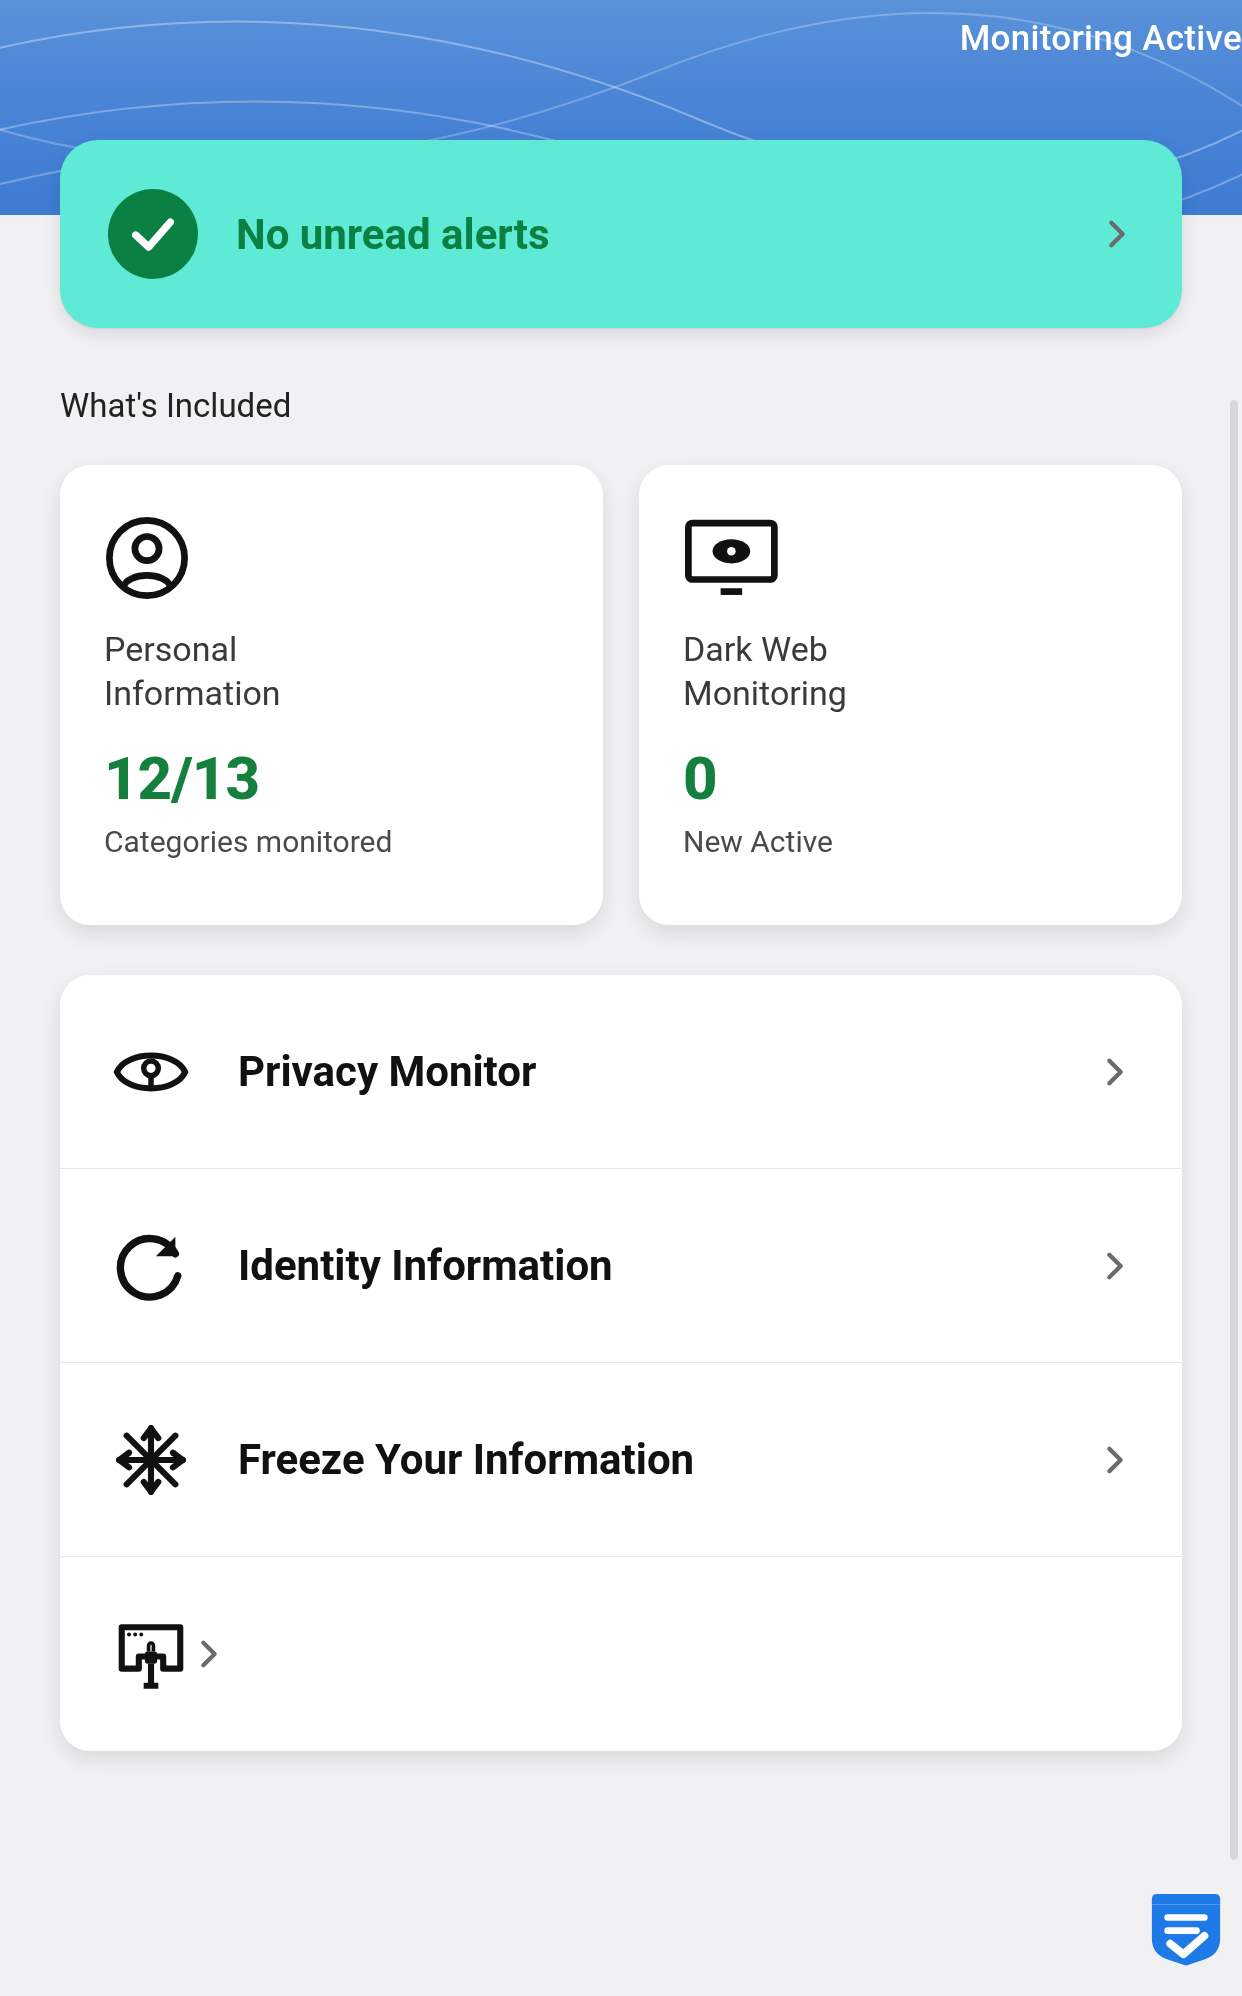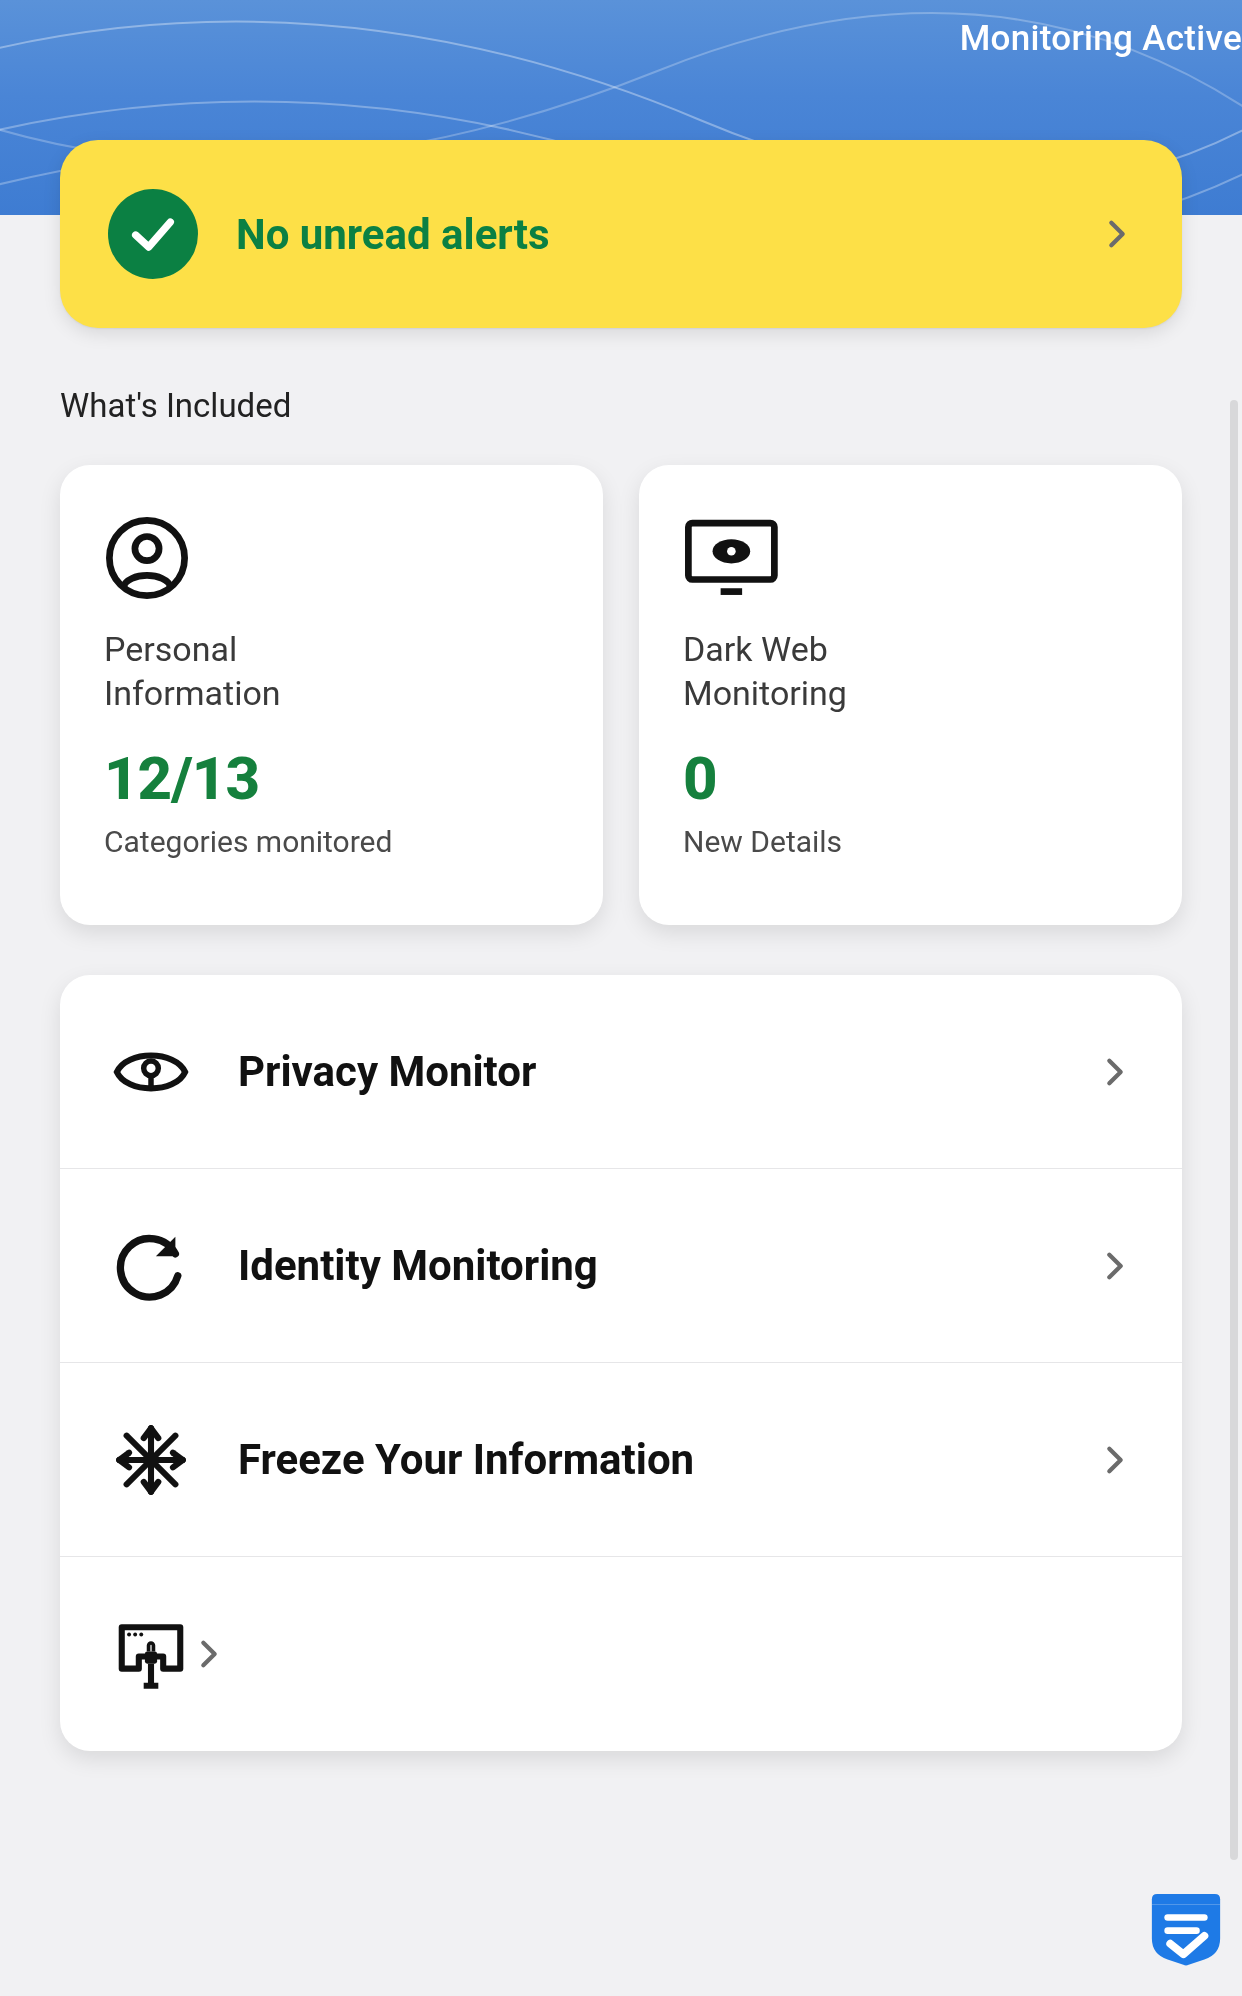--- a/index.html
+++ b/index.html
@@ -23,21 +23,21 @@
     text-align:right; color:#fff; font-size:35px; font-weight:500;
     letter-spacing:0.3px;
   }
 
   
   .alert-card {
     position:absolute;
     top:140px;
     left:60px; right:60px;
     height:188px;
-    background:#fde047;
+    background:#5eead4;
     border-radius:38px;
     box-shadow:0 6px 18px rgba(0,0,0,0.10), 0 1px 2px rgba(0,0,0,0.06);
     display:flex;
     align-items:center;
     padding:0 48px;
     cursor:pointer;
   }
   .alert-card .check-badge {
     width:90px; height:90px; border-radius:50%;
     background:#0b8043;
@@ -218,21 +218,21 @@
         <svg viewBox="0 0 72 64">
           <rect x="4" y="6" width="64" height="42" rx="3" stroke="#111" stroke-width="5" fill="none"></rect>
           <line x1="28" y1="57" x2="44" y2="57" stroke="#111" stroke-width="5"></line>
           <ellipse cx="36" cy="27" rx="14" ry="9" fill="#111"></ellipse>
           <circle cx="36" cy="27" r="3.2" fill="#fff"></circle>
         </svg>
       </div>
       <div class="card-label" style="white-space:pre-line;">Dark Web
 Monitoring</div>
       <div class="card-value">0</div>
-      <div class="card-sub">New Details</div>
+      <div class="card-sub">New Active</div>
     </div>
   </div>
 
   <div class="list">
 
     <div class="list-row">
       <div class="row-icon">
         <svg viewBox="0 0 64 64">
           <path d="M4 32 C12 14 52 14 60 32 C52 50 12 50 4 32 Z" stroke="#111" stroke-width="5" fill="none"></path>
           <circle cx="32" cy="29" r="6" stroke="#111" stroke-width="4.5" fill="none"></circle>
@@ -248,21 +248,21 @@
       </div>
     </div>
 
     <div class="list-row">
       <div class="row-icon">
         <svg viewBox="0 0 64 64">
           <path d="M52 22 A24 24 0 1 0 54 40" stroke="#111" stroke-width="6" fill="none" stroke-linecap="round"></path>
           <path d="M52 8 L52 24 L36 24 Z" fill="#111"></path>
         </svg>
       </div>
-      <div class="row-label">Identity Monitoring</div>
+      <div class="row-label">Identity Information</div>
       <div class="chevron">
         <svg viewBox="0 0 24 24">
             <path d="M8 4 L16 12 L8 20" stroke-width="3" fill="none" stroke-linecap="round" stroke-linejoin="round"></path>
           </svg>
       </div>
     </div>
 
     <div class="list-row">
       <div class="row-icon">
         <svg viewBox="0 0 64 64">

